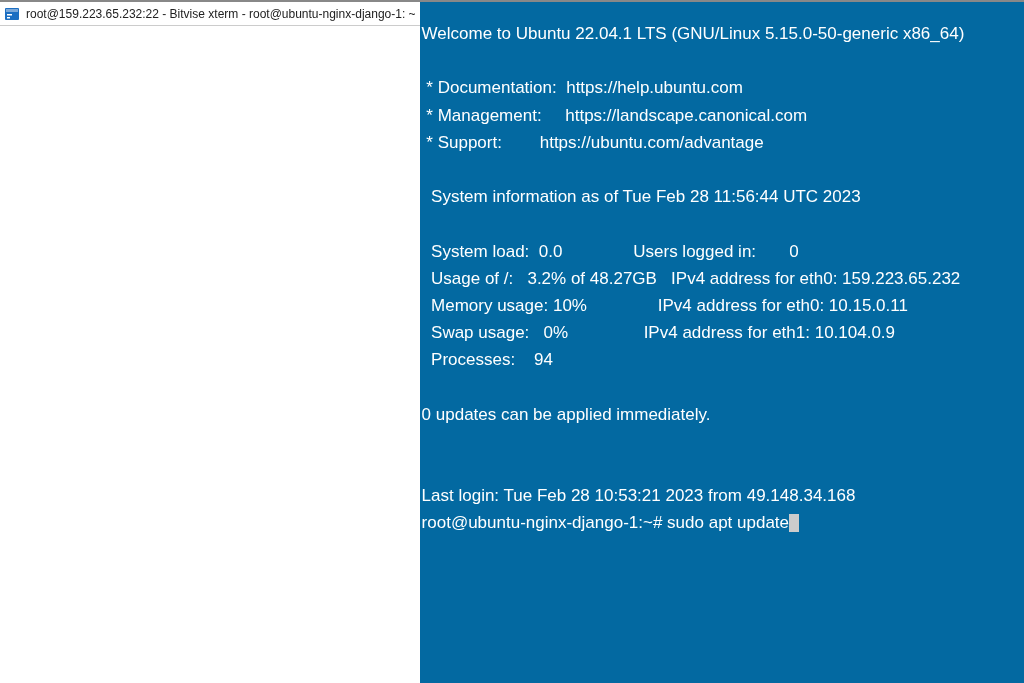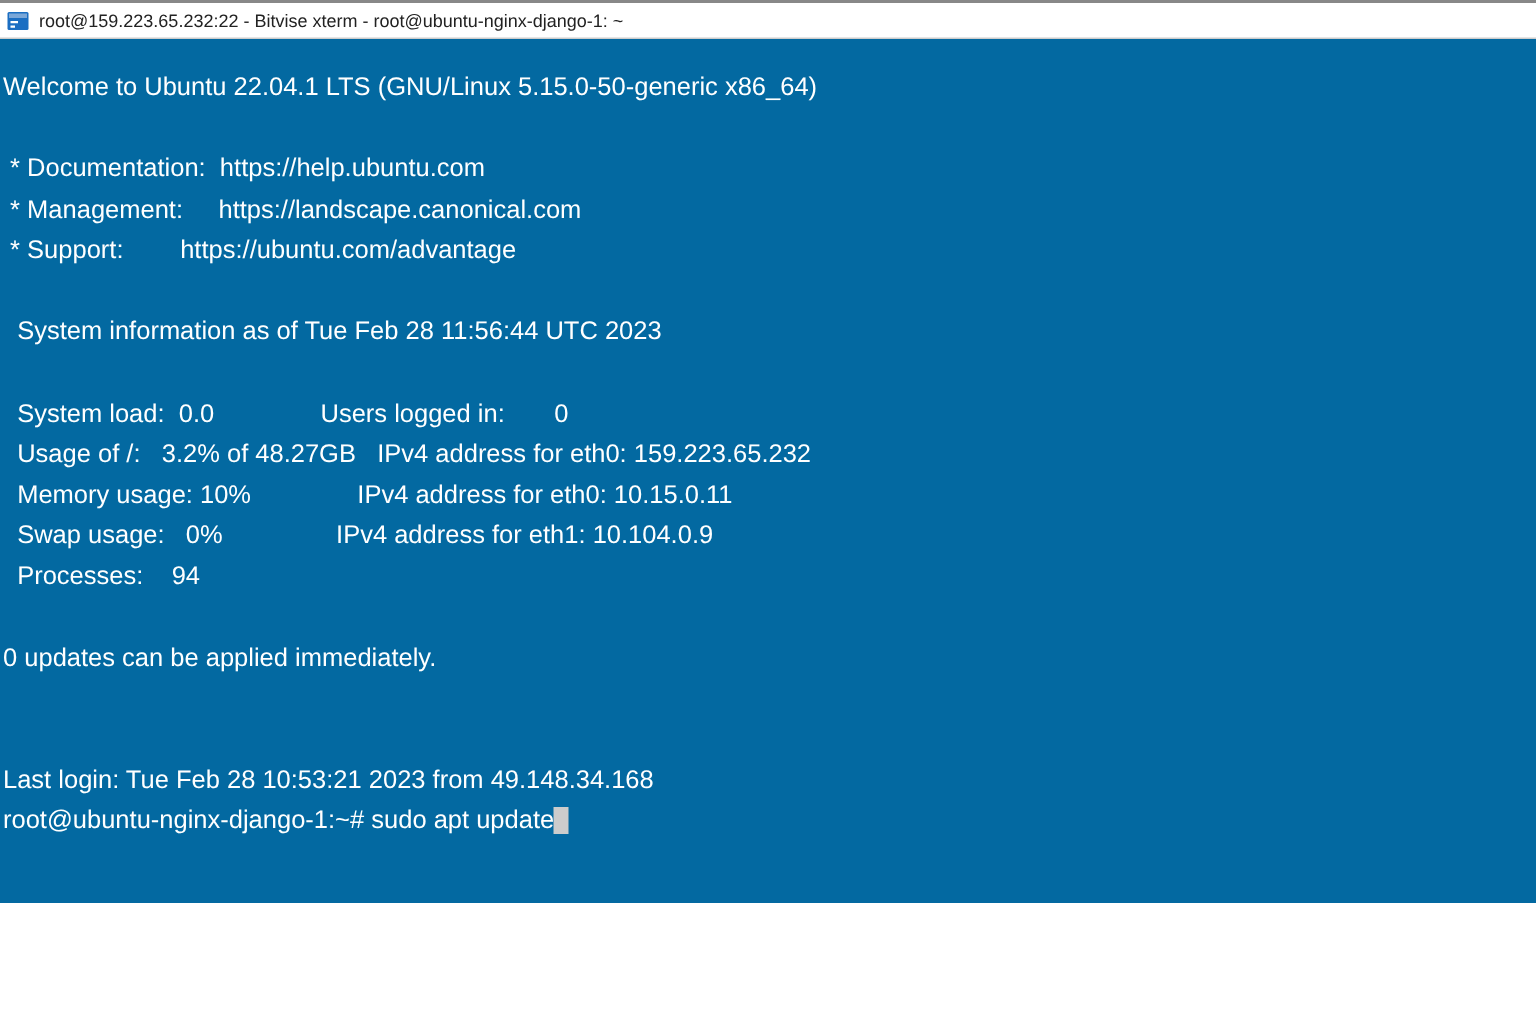--- a/index.html
+++ b/index.html
@@ -1,21 +1,21 @@
 <!DOCTYPE html>
 <html><head>
 <meta charset="utf-8">
 <style>
   * { margin: 0; padding: 0; box-sizing: border-box; }
   html, body { width: 1024px; height: 683px; background: #fff; font-family: sans-serif; }
   .window {
     width: 1024px;
-    height: 602px;
+    height: 683px;
     display: flex;
-    flex-direction: column;
+    flex-direction: row;
     border-top: 2px solid #888;
     justify-content: space-between;
   }
   .titlebar {
     height: 24px;
     background: #fff;
     border-bottom: 1px solid #ccc;
     display: flex;
     align-items: center;
     padding: 0 4px;

